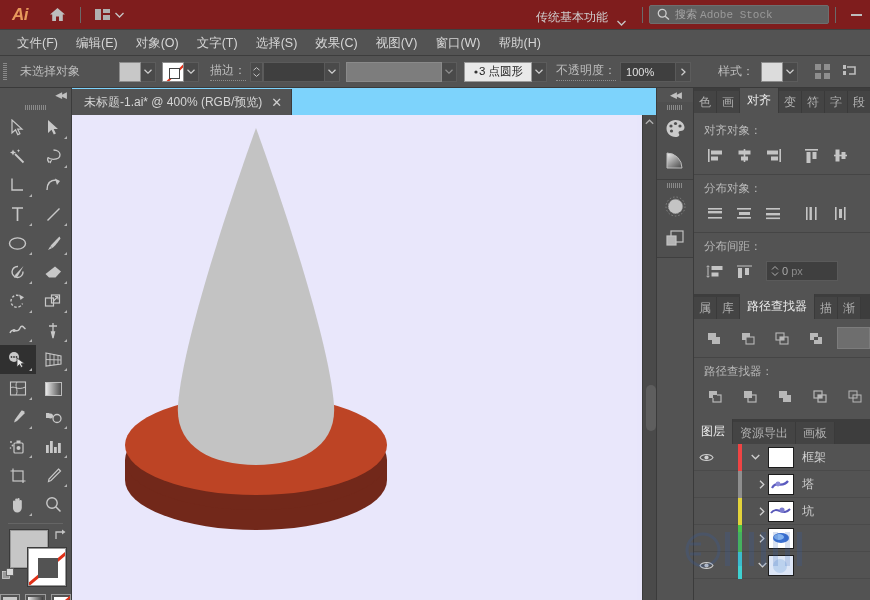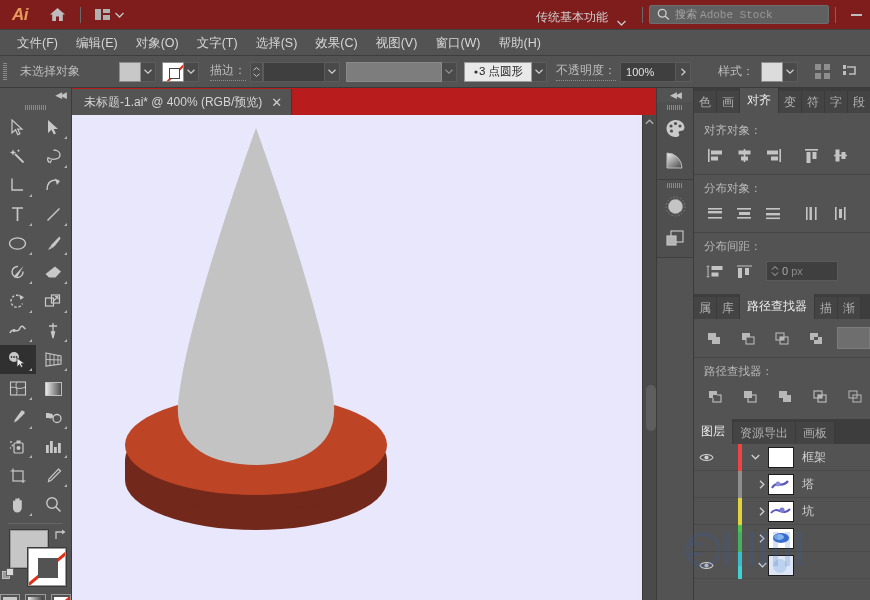--- a/index.html
+++ b/index.html
@@ -90,21 +90,21 @@
     height: 20px; background: #e9e9e9; color: #222; font-size: 11.5px;
     display: flex; align-items: center; gap: 0; padding: 0 8px; border:1px solid #9a9a9a;
   }
   .opacity-field { width: 56px; height: 20px; background: #3f3f3f; border: 1px solid #5a5a5a;
       color: #e0e0e0; font-size: 11px; display:flex; align-items:center; padding: 0 5px;}
   .cb-icon { width: 20px; height: 20px; display:flex; align-items:center; justify-content:center; margin:0 4px;}
 
   
   .tabbar {
     position: absolute; left: 72px; top: 88px; width: 584px; height: 27px;
-    background: #b91c1c; display: flex; align-items: flex-end;
+    background: #7dd3fc; display: flex; align-items: flex-end;
   }
   .doc-tab {
     height: 26px; background: #535353; display: flex; align-items: center; gap: 9px;
     padding: 0 9px 0 12px; font-size: 12px; color: #d5d5d5;
     border-right: 1px solid #3b3b3b;
   }
   .tab-close { font-size: 13px; color: #cfcfcf; line-height: 1; }
 
   
   .toolbar {

